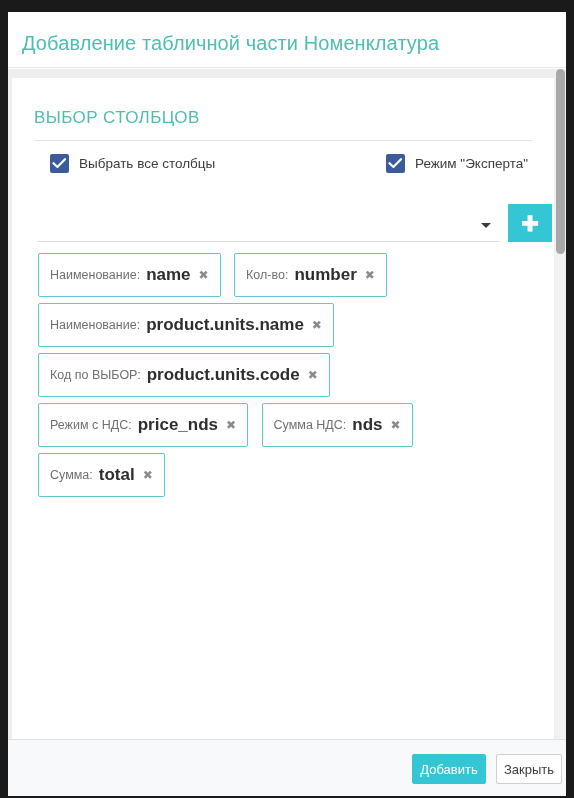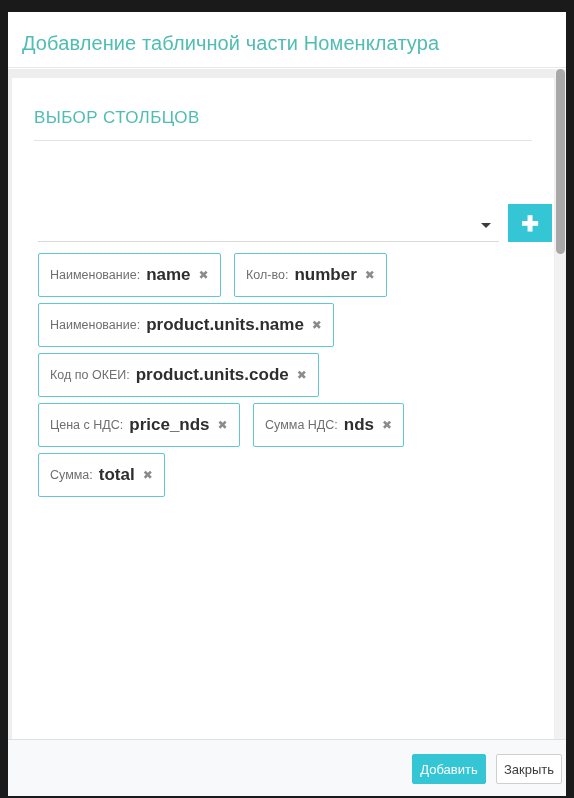--- a/index.html
+++ b/index.html
@@ -286,20 +286,38 @@
   <div class="dialog-header">
     <div class="dialog-title">Добавление табличной части Номенклатура</div>
   </div>
 
   <div class="dialog-body">
     <div class="content-card">
 
       <div class="section-title">ВЫБОР СТОЛБЦОВ</div>
       <div class="section-divider"></div>
 
+      <div class="checkbox-row">
+        <div class="checkbox-item cb-all">
+          <span class="checkbox-box">
+            <svg width="15" height="13" viewBox="0 0 15 13">
+              <path d="M1.5 6.2 L5.4 10 L13 2.2" stroke="#ffffff" stroke-width="2.2" fill="none" stroke-linecap="round" stroke-linejoin="round"></path>
+            </svg>
+          </span>
+          <span class="checkbox-label">Выбрать все столбцы</span>
+        </div>
+        <div class="checkbox-item cb-expert">
+          <span class="checkbox-box">
+            <svg width="15" height="13" viewBox="0 0 15 13">
+              <path d="M1.5 6.2 L5.4 10 L13 2.2" stroke="#ffffff" stroke-width="2.2" fill="none" stroke-linecap="round" stroke-linejoin="round"></path>
+            </svg>
+          </span>
+          <span class="checkbox-label">Режим "Эксперта"</span>
+        </div>
+      </div>
 
       <div class="select-row">
         <div class="column-select">
           <span class="select-value"></span>
           <span class="select-caret"></span>
         </div>
         <button class="add-button">
           <span class="plus">✚</span>
         </button>
       </div>
@@ -314,26 +332,26 @@
           <span class="chip-label">Кол-во:</span>
           <span class="chip-value">number</span>
           <span class="chip-close">✖</span>
         </span>
         <span class="chip">
           <span class="chip-label">Наименование:</span>
           <span class="chip-value">product.units.name</span>
           <span class="chip-close">✖</span>
         </span>
         <span class="chip">
-          <span class="chip-label">Код по ОКЕИ:</span>
+          <span class="chip-label">Код по ВЫБОР:</span>
           <span class="chip-value">product.units.code</span>
           <span class="chip-close">✖</span>
         </span>
         <span class="chip">
-          <span class="chip-label">Цена с НДС:</span>
+          <span class="chip-label">Режим с НДС:</span>
           <span class="chip-value">price_nds</span>
           <span class="chip-close">✖</span>
         </span>
         <span class="chip">
           <span class="chip-label">Сумма НДС:</span>
           <span class="chip-value">nds</span>
           <span class="chip-close">✖</span>
         </span>
         <span class="chip">
           <span class="chip-label">Сумма:</span>

